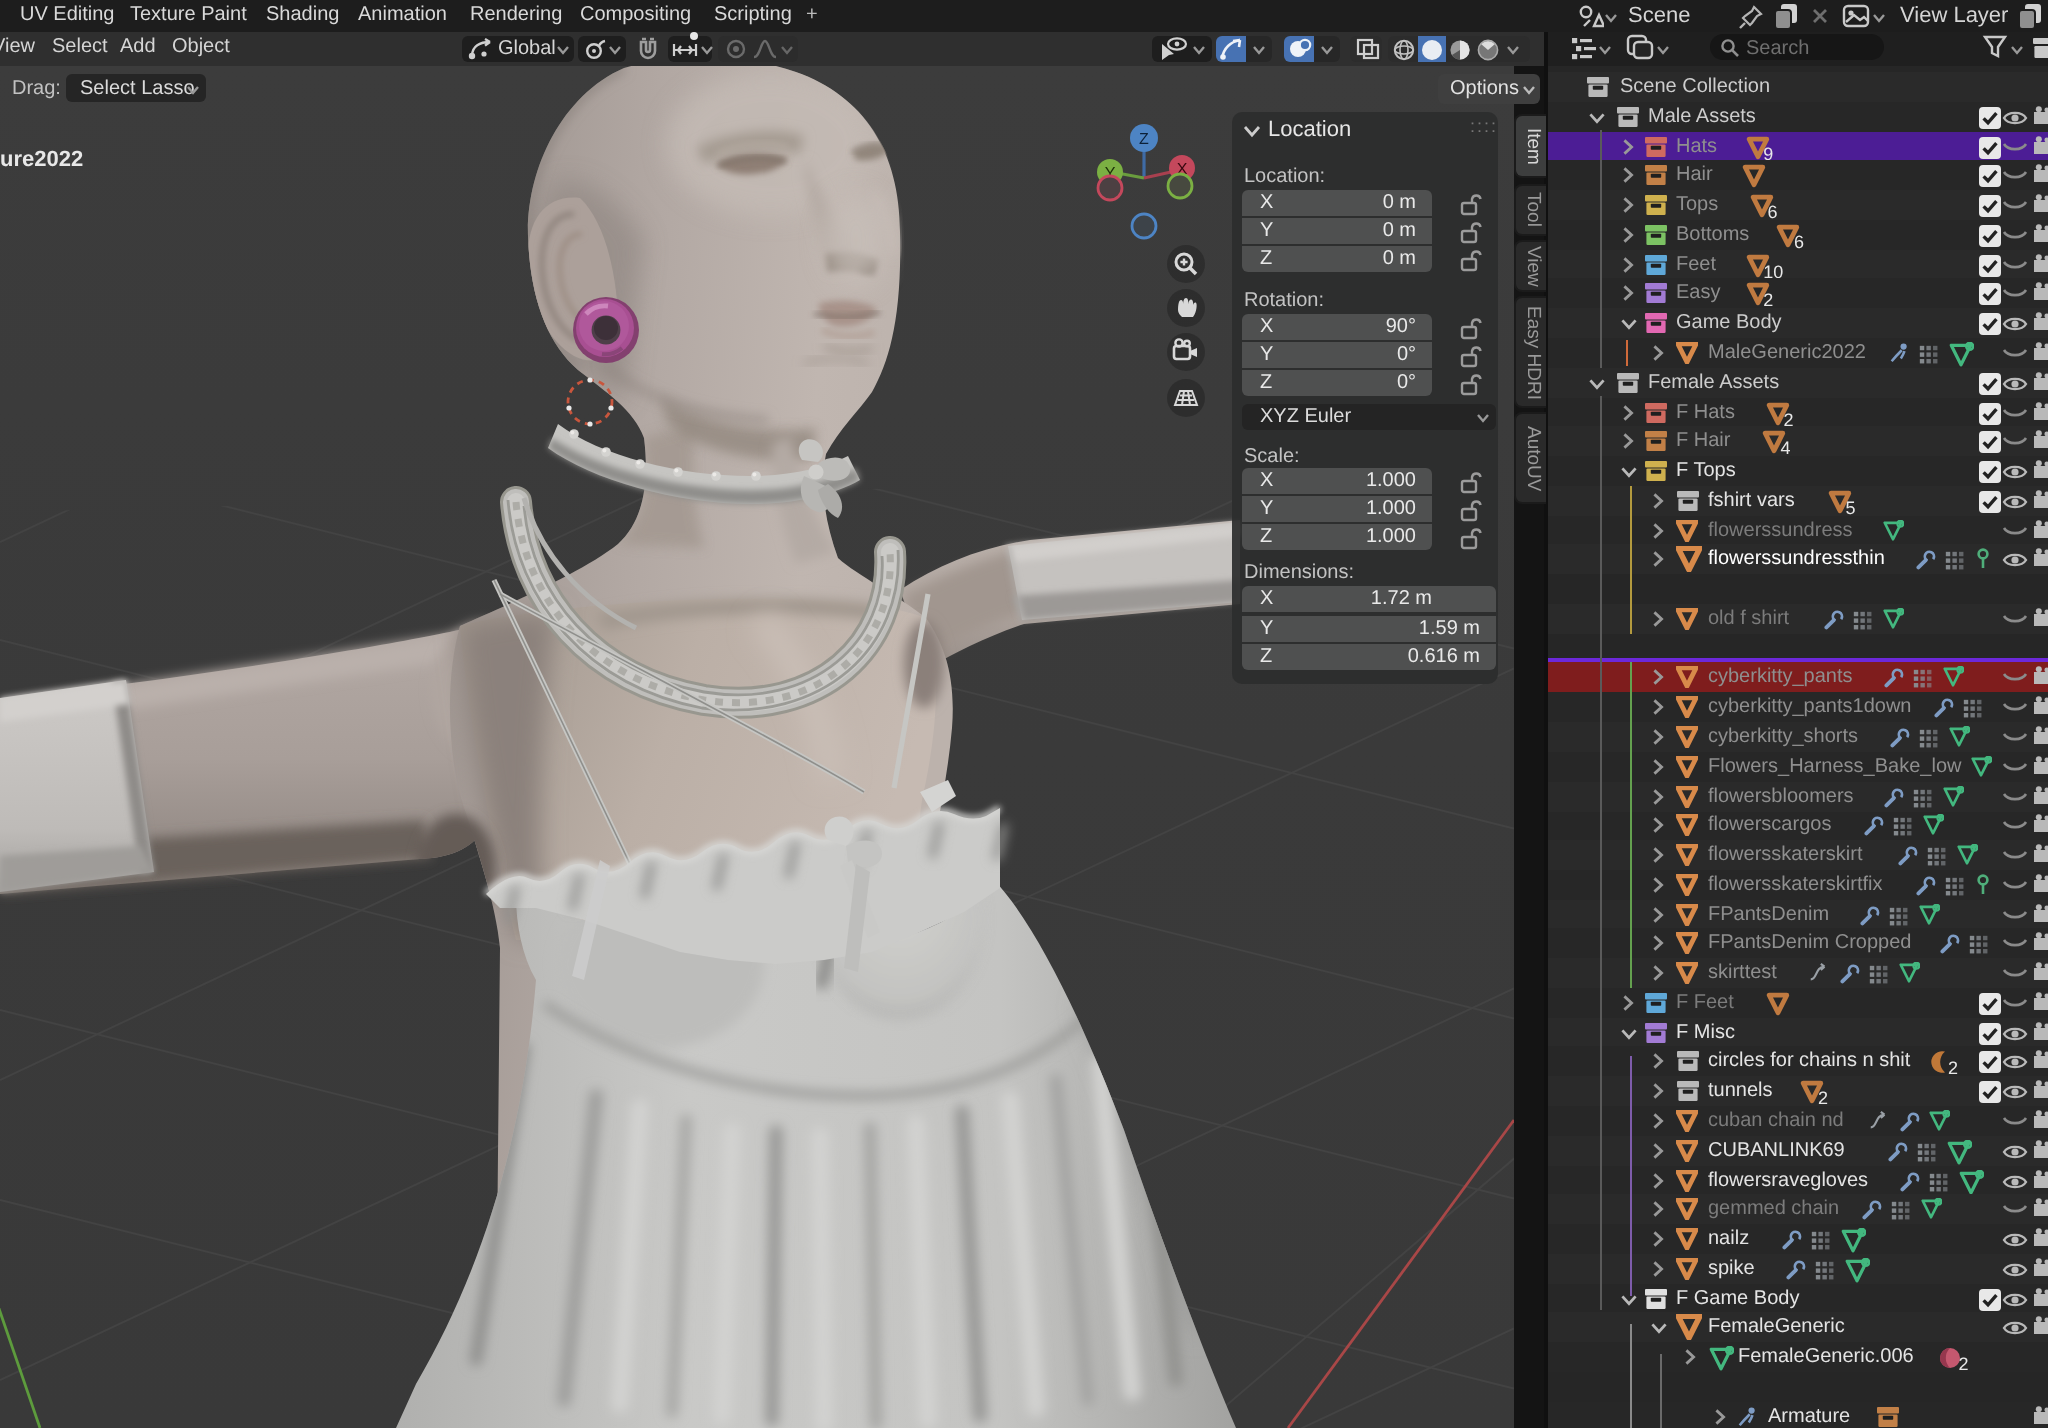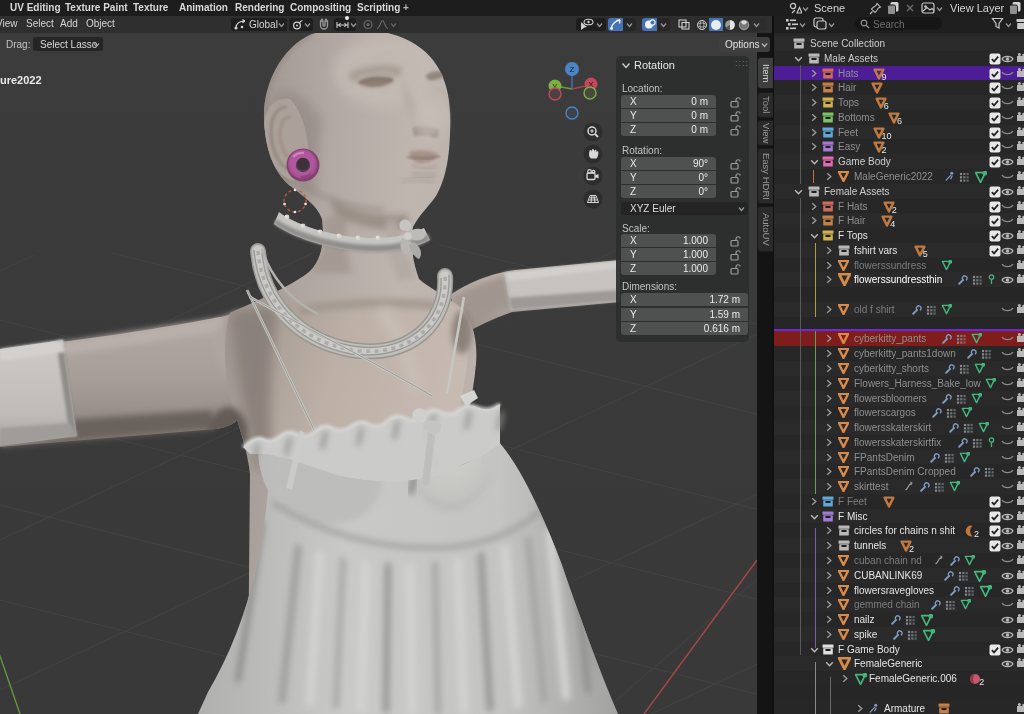--- a/index.html
+++ b/index.html
@@ -2,41 +2,41 @@
 <html><head>
 <meta charset="utf-8">
 <style>
   * { margin:0; padding:0; box-sizing:border-box; }
   html,body { width:1024px; height:714px; overflow:hidden; background:#1d1d1d;
     font-family:"Liberation Sans", sans-serif; }
   #app { position:relative; width:1024px; height:714px; overflow:hidden; }
   .abs { position:absolute; }
   #topbar { position:absolute; left:0; top:0; width:1024px; height:16px;
     background:#1d1d1d; color:#d9d9d9; font-size:10px; }
-  #topbar .tab { position:absolute; top:2px;font-weight:bold; }
+  #topbar .tab { position:absolute; top:2px; }
   #vheader { position:absolute; left:0; top:16px; width:772px; height:17px; background:#2f2f2f;
     color:#d5d5d5; font-size:10px; }
   #vheader .menu { position:absolute; top:2px; }
   #viewport { position:absolute; left:0; top:33px; width:757px; height:681px; background:#3a3a3a; }
   #gutter { position:absolute; left:757px; top:33px; width:15px; height:681px; background:#141414; }
   #vborder { position:absolute; left:772px; top:16px; width:2px; height:698px; background:#101010; }
   #outliner { position:absolute; left:774px; top:16px; width:250px; height:698px; background:#262626;
     overflow:hidden; }
   #oheader { position:absolute; left:0; top:0; width:250px; height:17px; background:#1f1f1f; }
   .orow { position:absolute; left:0; width:250px; height:15px; font-size:10px; line-height:15px;
     color:#c8c8c8; white-space:nowrap; }
   .orow .t { position:absolute; top:0; }
 </style>
 </head>
 <body>
 <div id="app">
   <div id="topbar">
     <span class="tab" style="left:10px">UV Editing</span>
     <span class="tab" style="left:65px">Texture Paint</span>
-    <span class="tab" style="left:133px">Texture</span>
+    <span class="tab" style="left:133px">Shading</span>
     <span class="tab" style="left:179px">Animation</span>
     <span class="tab" style="left:235px">Rendering</span>
     <span class="tab" style="left:290px">Compositing</span>
     <span class="tab" style="left:357px">Scripting</span>
     <span class="tab" style="left:403px;color:#bbb">+</span>
   </div>
   <div id="vheader">
     <span class="menu" style="left:-4px">View</span>
     <span class="menu" style="left:26px">Select</span>
     <span class="menu" style="left:60px">Add</span>
@@ -1794,21 +1794,21 @@
       <path d="M12 9.5 L15.5 8 L15.5 12.5 L12 11 Z" fill="#d8d8d8"></path>
     </svg>
 <svg class="abs" style="left:583px;top:189px" width="20" height="20" viewBox="0 0 20 20">
       <circle cx="10" cy="10" r="9.5" fill="rgba(24,24,24,0.38)"></circle>
       <path d="M4.5 13.5 L7 6.5 L13 6.5 L15.5 13.5 Z M6 11 L14 11 M7 8.8 L13 8.8 M9 6.5 L8 13.5 M11 6.5 L12 13.5" fill="none" stroke="#d8d8d8" stroke-width="1"></path>
     </svg>
 <div class="abs" style="left:616px;top:56px;width:133px;height:286px;background:rgba(44,45,45,0.93);border-radius:5px"></div>
 <svg class="abs" style="left:621px;top:61px" width="10" height="9" viewBox="0 0 10 9">
       <path d="M1.5 2.5 L5 6.5 L8.5 2.5" fill="none" stroke="#ccc" stroke-width="1.4"></path>
     </svg>
-<span class="abs" style="left:634px;top:59px;color:#e6e6e6;font-size:11px">Rotation</span>
+<span class="abs" style="left:634px;top:59px;color:#e6e6e6;font-size:11px">Location</span>
 <span class="abs" style="left:735px;top:58px;color:#777;font-size:9px;letter-spacing:1px">::::</span>
 <span class="abs" style="left:622px;top:83px;color:#c3c3c3;font-size:10px">Location:</span>
 <div class="abs" style="left:621px;top:95px;width:95px;height:13px;background:#4f5050;border-radius:3px 3px 0 0"></div>
     <span class="abs" style="left:630px;top:96px;color:#e9e9e9;font-size:10px">X</span>
     <span class="abs" style="left:621px;top:96px;width:87px;text-align:right;color:#e9e9e9;font-size:10px">0 m</span>
 <svg class="abs" style="left:729px;top:96px" width="12" height="12" viewBox="0 0 12 12">
       <rect x="2" y="5.5" width="7" height="5.5" rx="1" fill="none" stroke="#9b9b9b" stroke-width="1.2"></rect>
       <path d="M7 5.5 L7 3.5 a2.2 2.2 0 0 1 4.3 0" fill="none" stroke="#9b9b9b" stroke-width="1.2"></path>
     </svg>
 <div class="abs" style="left:621px;top:109px;width:95px;height:13px;background:#4f5050;"></div>
@@ -1870,21 +1870,21 @@
 <div class="abs" style="left:621px;top:262px;width:95px;height:13px;background:#4f5050;border-radius:0 0 3px 3px"></div>
     <span class="abs" style="left:630px;top:263px;color:#e9e9e9;font-size:10px">Z</span>
     <span class="abs" style="left:621px;top:263px;width:87px;text-align:right;color:#e9e9e9;font-size:10px">1.000</span>
 <svg class="abs" style="left:729px;top:263px" width="12" height="12" viewBox="0 0 12 12">
       <rect x="2" y="5.5" width="7" height="5.5" rx="1" fill="none" stroke="#9b9b9b" stroke-width="1.2"></rect>
       <path d="M7 5.5 L7 3.5 a2.2 2.2 0 0 1 4.3 0" fill="none" stroke="#9b9b9b" stroke-width="1.2"></path>
     </svg>
 <span class="abs" style="left:622px;top:281px;color:#c3c3c3;font-size:10px">Dimensions:</span>
 <div class="abs" style="left:621px;top:293.0px;width:127px;height:13px;background:#4f5050;border-radius:3px 3px 0 0"></div>
     <span class="abs" style="left:630px;top:294.0px;color:#e9e9e9;font-size:10px">X</span>
-    <span class="abs" style="left:621px;top:294.0px;width:119px;text-align:right;color:#e9e9e9;font-size:10px">1.72 m</span>
+    <span class="abs" style="left:621px;top:294.0px;width:95px;text-align:right;color:#e9e9e9;font-size:10px">1.72 m</span>
 <div class="abs" style="left:621px;top:307.5px;width:127px;height:13px;background:#4f5050;"></div>
     <span class="abs" style="left:630px;top:308.5px;color:#e9e9e9;font-size:10px">Y</span>
     <span class="abs" style="left:621px;top:308.5px;width:119px;text-align:right;color:#e9e9e9;font-size:10px">1.59 m</span>
 <div class="abs" style="left:621px;top:322.0px;width:127px;height:13px;background:#4f5050;border-radius:0 0 3px 3px"></div>
     <span class="abs" style="left:630px;top:323.0px;color:#e9e9e9;font-size:10px">Z</span>
     <span class="abs" style="left:621px;top:323.0px;width:119px;text-align:right;color:#e9e9e9;font-size:10px">0.616 m</span>
 <div class="abs" style="left:757px;top:57px;width:16px;height:32px;background:#3d3e3e;border:1px solid #1b1b1b;border-right:none;border-radius:4px 0 0 4px"></div>
 <div class="abs" style="left:758px;top:57px;width:15px;height:32px;color:#d8d8d8;font-size:9.5px;writing-mode:vertical-rl;text-align:center;line-height:14px">Item</div>
 <div class="abs" style="left:757px;top:92px;width:16px;height:26px;background:#2a2a2a;border:1px solid #1b1b1b;border-right:none;border-radius:4px 0 0 4px"></div>
 <div class="abs" style="left:758px;top:92px;width:15px;height:26px;color:#9a9a9a;font-size:9.5px;writing-mode:vertical-rl;text-align:center;line-height:14px">Tool</div>

